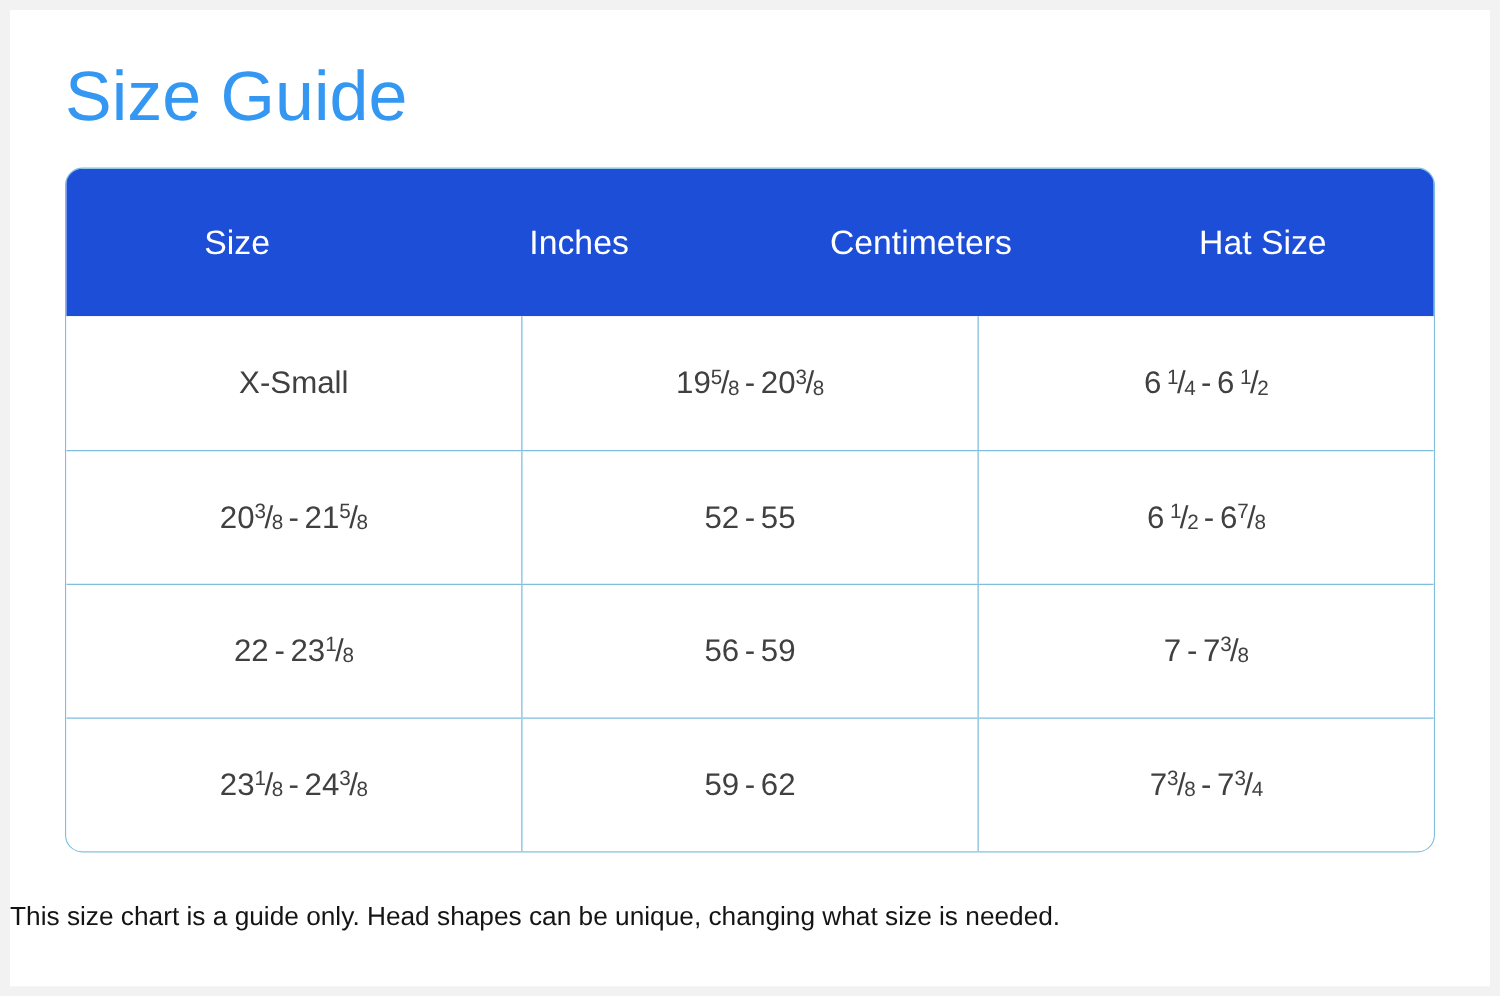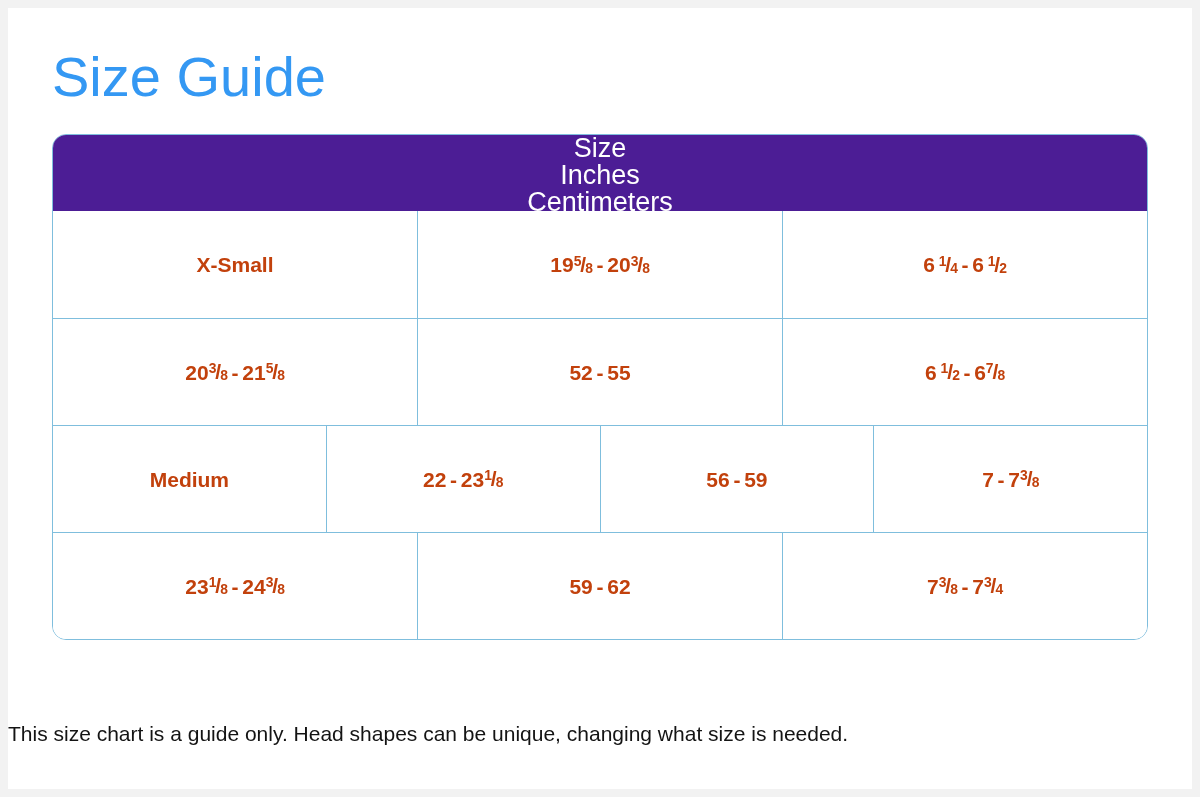--- a/index.html
+++ b/index.html
@@ -44,23 +44,22 @@
     top: 126px;
     width: 1096px;
     border: 1px solid #7fbedd;
     border-radius: 14px;
     overflow: hidden;
     background: #ffffff;
   }
 
   .table-header {
     display: flex;
-    background: #4c1d95;
-    height: 76px;
-    flex-direction: column;
+    background: #1d4ed8;
+    height: 118px;
   }
 
   .table-header .hcell {
     flex: 1 1 0;
     display: flex;
     align-items: center;
     justify-content: center;
     color: #ffffff;
     font-size: 27px;
     font-weight: 400;
@@ -75,23 +74,23 @@
     height: 107px;
     border-top: 1px solid #7fbedd;
   }
   .trow:first-child { border-top: none; }
 
   .trow .cell {
     flex: 1 1 0;
     display: flex;
     align-items: center;
     justify-content: center;
-    color: #c2410c;
-    font-size: 21px;
-    font-weight: 700;
+    color: #404040;
+    font-size: 25px;
+    font-weight: 400;
     line-height: 1;
     border-left: 1px solid #7fbedd;
     white-space: nowrap;
   }
   .trow .cell:first-child { border-left: none; }
 
   
   .frac {
     display: inline-block;
     white-space: nowrap;
@@ -146,21 +145,20 @@
           <div class="cell">X-Small</div>
           <div class="cell">19<span class="frac"><span class="num">5</span><span class="sl">/</span><span class="den">8</span></span><span class="sp"></span>-<span class="sp"></span>20<span class="frac"><span class="num">3</span><span class="sl">/</span><span class="den">8</span></span></div>
           <div class="cell">6<span class="sp"></span><span class="frac"><span class="num">1</span><span class="sl">/</span><span class="den">4</span></span><span class="sp"></span>-<span class="sp"></span>6<span class="sp"></span><span class="frac"><span class="num">1</span><span class="sl">/</span><span class="den">2</span></span></div>
         </div>
         <div class="trow">
           <div class="cell">20<span class="frac"><span class="num">3</span><span class="sl">/</span><span class="den">8</span></span><span class="sp"></span>-<span class="sp"></span>21<span class="frac"><span class="num">5</span><span class="sl">/</span><span class="den">8</span></span></div>
           <div class="cell">52<span class="sp"></span>-<span class="sp"></span>55</div>
           <div class="cell">6<span class="sp"></span><span class="frac"><span class="num">1</span><span class="sl">/</span><span class="den">2</span></span><span class="sp"></span>-<span class="sp"></span>6<span class="frac"><span class="num">7</span><span class="sl">/</span><span class="den">8</span></span></div>
         </div>
         <div class="trow">
-          <div class="cell">Medium</div>
           <div class="cell">22<span class="sp"></span>-<span class="sp"></span>23<span class="frac"><span class="num">1</span><span class="sl">/</span><span class="den">8</span></span></div>
           <div class="cell">56<span class="sp"></span>-<span class="sp"></span>59</div>
           <div class="cell">7<span class="sp"></span>-<span class="sp"></span>7<span class="frac"><span class="num">3</span><span class="sl">/</span><span class="den">8</span></span></div>
         </div>
         <div class="trow">
           <div class="cell">23<span class="frac"><span class="num">1</span><span class="sl">/</span><span class="den">8</span></span><span class="sp"></span>-<span class="sp"></span>24<span class="frac"><span class="num">3</span><span class="sl">/</span><span class="den">8</span></span></div>
           <div class="cell">59<span class="sp"></span>-<span class="sp"></span>62</div>
           <div class="cell">7<span class="frac"><span class="num">3</span><span class="sl">/</span><span class="den">8</span></span><span class="sp"></span>-<span class="sp"></span>7<span class="frac"><span class="num">3</span><span class="sl">/</span><span class="den">4</span></span></div>
         </div>
       </div>

